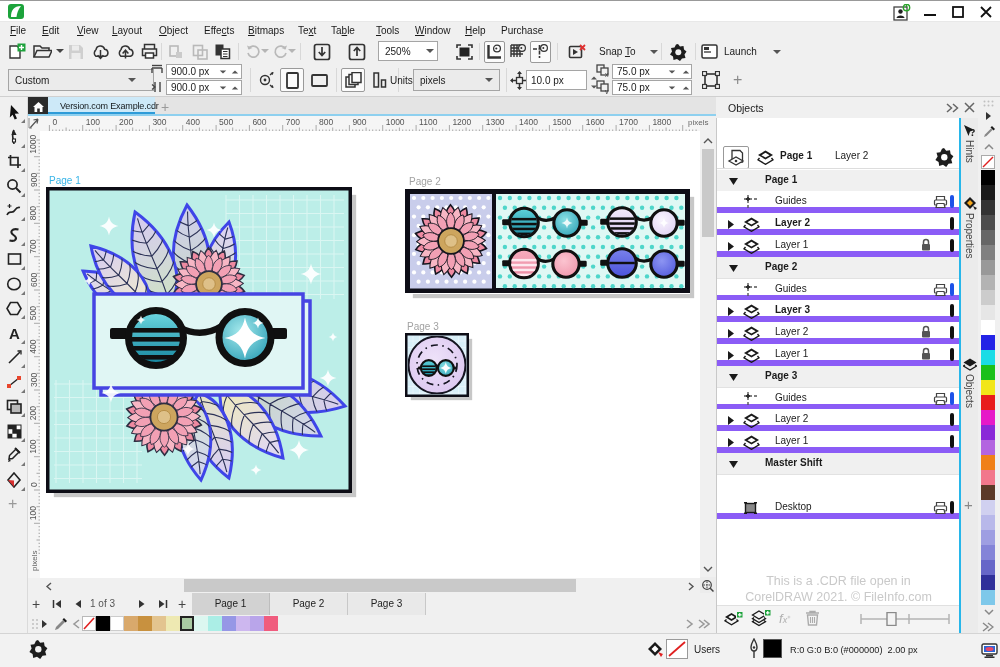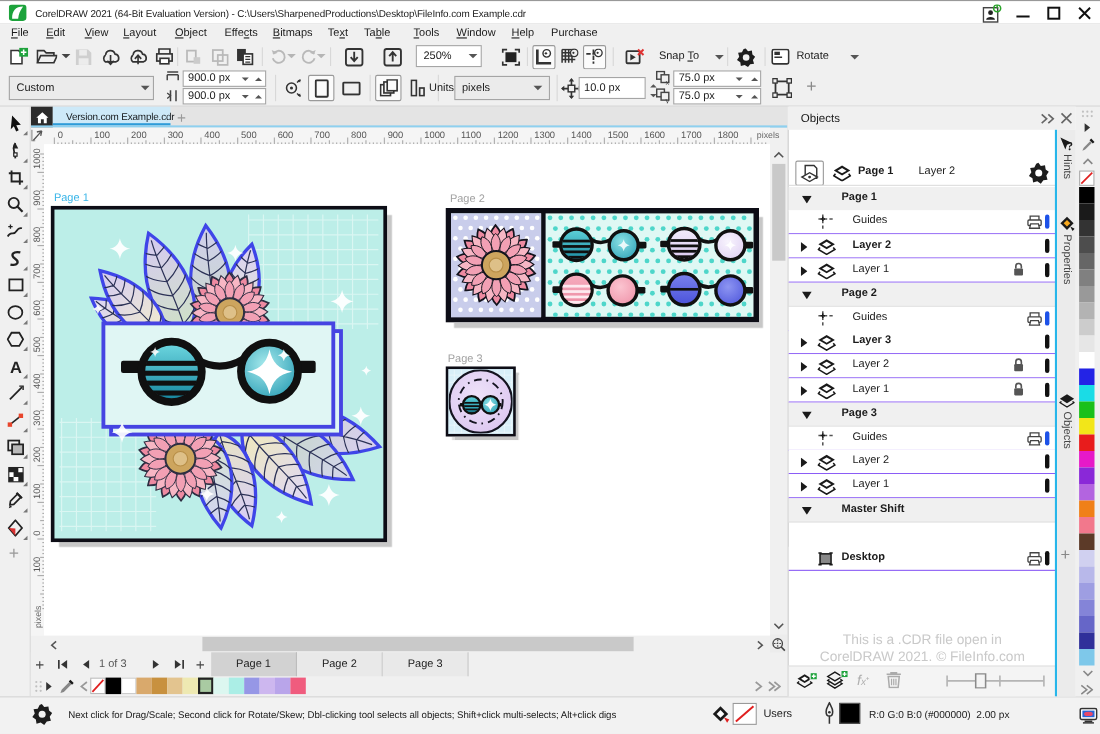--- a/index.html
+++ b/index.html
@@ -30,35 +30,34 @@
 #rpal{left:978px;top:97px;width:22px;height:536px;background:#f0f0f0}
 .sep{position:absolute;top:3px;width:1px;height:17px;background:#d8d8d8}
 .vtxt{writing-mode:vertical-lr;font-size:10px;color:#444}
 .ibtn{position:absolute;display:flex;align-items:center;justify-content:center}
 .pressed{border:1px solid #9a9a9a;background:#fbfbfb;border-radius:2px}
 .combo{position:absolute;background:#ebebeb;border:1px solid #a5a5a5;font-size:10px;color:#1a1a1a;display:flex;align-items:center;padding-left:6px}
 .caret{width:0;height:0;border-left:4px solid transparent;border-right:4px solid transparent;border-top:4px solid #555;position:absolute}
 .spin{position:absolute;background:#fff;border:1px solid #a5a5a5;font-size:10px;display:flex;align-items:center;padding-left:4px}
 .tool{position:absolute;left:2px;width:24px;height:24px;display:flex;align-items:center;justify-content:center}
 .fly{position:absolute;right:1px;bottom:1px;width:0;height:0;border-left:4px solid transparent;border-bottom:4px solid #777}
-.trow{position:absolute;left:0;width:243px;height:22px;background:#fff;border-bottom:1px solid #8b5cf6;font-size:10px}
+.trow{position:absolute;left:0;width:243px;height:22px;background:#fff;border-bottom:6px solid #8b5cf6;font-size:10px}
 .thead{background:#f0f0f0;font-weight:bold;border-bottom:1px solid #e2e2e2}
 .bar{position:absolute;right:6px;top:4px;width:4px;height:13px;border-radius:2px}
 .arrR{width:0;height:0;border-top:4px solid transparent;border-bottom:4px solid transparent;border-left:5px solid #222;position:absolute}
 .sw{position:absolute;width:14px;height:15px}
 </style></head>
 <body>
 
 <div class="abs" id="titlebar">
   <svg class="abs" style="left:8px;top:3px" width="17" height="16" viewBox="0 0 17 16">
     <rect x="0" y="0" width="16" height="15" rx="3" fill="#1ca33b"></rect>
     <path d="M3 13 C3 6 6 2 13 2 C10 6 9 9 8.5 13 Z" fill="#fff"></path>
     <path d="M8 15 L10 13 L12 15 Z" fill="#1ca33b"></path>
   </svg>
-  <span class="abs" style="left:32px;top:6px;font-size:9px;letter-spacing:-0.1px">CorelDRAW 2021 (64-Bit Evaluation Version) - C:\Users\SharpenedProductions\Desktop\FileInfo.com Example.cdr</span>
   <svg class="abs" style="left:893px;top:3px" width="18" height="17" viewBox="0 0 18 17">
     <rect x="1" y="3" width="13" height="13" fill="none" stroke="#444" stroke-width="1.3"></rect>
     <circle cx="7.5" cy="7.5" r="2.2" fill="#222"></circle>
     <path d="M3.5 14 C3.5 10.5 11.5 10.5 11.5 14 Z" fill="#222"></path>
     <circle cx="13.5" cy="3.5" r="3.2" fill="none" stroke="#2aa52a" stroke-width="1.4"></circle>
     <line x1="13.5" y1="0.5" x2="13.5" y2="3.5" stroke="#2aa52a" stroke-width="1.4"></line>
   </svg>
   <svg class="abs" style="left:923px;top:5px" width="14" height="12" viewBox="0 0 14 12">
       <line x1="1" y1="9" x2="13" y2="9" stroke="#111" stroke-width="2"></line>
     </svg>
@@ -194,26 +193,26 @@
   <svg class="abs" style="left:668px;top:2px" width="20" height="20" viewBox="0 0 20 20">
     <path d="M10 2 L12 4.5 L15.5 4 L16 7.5 L18.5 9.5 L16.5 12.5 L17.5 16 L14 16.5 L12 19 L9 17 L5.5 18 L5 14.5 L2 12.5 L4 9.5 L3 6 L6.5 5.5 L8 2.5 Z" fill="#1d1d1d"></path>
     <circle cx="10.3" cy="10.3" r="3" fill="#f0f0f0"></circle>
   </svg>
   <div class="sep" style="left:695px"></div>
   <svg class="abs" style="left:701px;top:4px" width="17" height="15" viewBox="0 0 17 15">
     <rect x="1" y="1" width="15" height="13" rx="1.5" fill="#fff" stroke="#333" stroke-width="1.5"></rect>
       <rect x="3" y="3" width="5" height="3" fill="#333"></rect>
       <path d="M3 8 h7" stroke="#333" stroke-width="1.3"></path>
   </svg>
-  <span class="abs" style="left:724px;top:6px;font-size:10px">Rotate</span>
+  <span class="abs" style="left:724px;top:6px;font-size:10px">Launch</span>
   <div class="caret" style="left:773px;top:10px"></div>
 </div>
 
 <div class="abs" id="propbar">
-  <div class="combo" style="left:8px;top:6px;width:132px;height:22px">Custom</div>
+  <div class="combo" style="left:8px;top:6px;width:146px;height:22px">Custom</div>
   <div class="caret" style="left:128px;top:15px"></div>
   <svg class="abs" style="left:151px;top:1px" width="12" height="11" viewBox="0 0 12 11">
       <path d="M1 4 H11 M1 4 V9 M11 4 V9" stroke="#444" stroke-width="1.4" fill="none"></path>
       <path d="M1 1.5 H11" stroke="#444" stroke-width="1.4"></path>
     </svg>
   <svg class="abs" style="left:151px;top:18px" width="12" height="12" viewBox="0 0 12 12">
       <path d="M4 1 V11 M9 1 V11" stroke="#444" stroke-width="1.4"></path>
       <path d="M1 3.5 L4 6 L1 8.5" fill="none" stroke="#444" stroke-width="1.2"></path>
     </svg>
   <div class="spin" style="left:166px;top:1px;width:76px;height:15px">900.0 px</div>
@@ -1619,21 +1618,20 @@
   <svg class="abs" style="left:670px;top:4px" width="12" height="10" viewBox="0 0 12 10">
       <path d="M1 1 L6 5 L1 9 M6 1 L11 5 L6 9" fill="none" stroke="#999" stroke-width="1.6"></path>
     </svg>
 </div>
 
 <div class="abs" id="statusbar">
   <svg class="abs" style="left:27px;top:4px" width="22" height="22" viewBox="0 0 22 22">
     <path d="M11 2 L13.2 4.8 L17 4.2 L17.6 8 L20.4 10.2 L18.2 13.5 L19.3 17.3 L15.5 17.8 L13.2 21 L10 18.8 L6.2 19.9 L5.6 16.1 L2.4 13.9 L4.6 10.6 L3.5 6.8 L7.3 6.3 L9 2.8 Z" fill="#1d1d1d"></path>
     <circle cx="11.3" cy="11.3" r="3.2" fill="#f2f2f2"></circle>
   </svg>
-  <span class="abs" style="left:62px;top:11px;font-size:8.8px;letter-spacing:-0.05px;color:#1a1a1a">Next click for Drag/Scale; Second click for Rotate/Skew; Dbl-clicking tool selects all objects; Shift+click multi-selects; Alt+click digs</span>
   <svg class="abs" style="left:646px;top:6px" width="18" height="18" viewBox="0 0 18 18">
     <path d="M9 2 L16 9 L9 16 L2 9 Z" fill="#1a1a1a"></path>
     <path d="M9 5.5 L12.5 9 L9 12.5 L5.5 9 Z" fill="#fff"></path>
     <path d="M12 12 L17 14 L15 17 Z" fill="#e02020"></path>
   </svg>
   <div class="abs" style="left:666px;top:5px;width:22px;height:20px;background:#fff;border:1px solid #9a9a9a">
     <svg width="20" height="18" viewBox="0 0 20 18">
         <line x1="2" y1="16" x2="18" y2="2" stroke="#e02020" stroke-width="1.8"></line>
       </svg>
   </div>
@@ -1824,21 +1822,21 @@
       <svg class="abs" style="left:12px;top:8px" width="9" height="7" viewBox="0 0 9 7">
         <path d="M0 0 H9 L4.5 7 Z" fill="#1a1a1a"></path>
       </svg>
       <span class="abs" style="left:48px;top:4px">Master Shift</span>
     </div>
     <div class="trow" style="top:399.5px">
       <svg class="abs" style="left:26px;top:4px" width="15" height="14" viewBox="0 0 15 14">
         <rect x="2.5" y="2.5" width="10" height="9" fill="#888" stroke="#1a1a1a" stroke-width="1.4"></rect>
         <path d="M1 1 h3 v1.5 h-3 Z M11 1 h3 v1.5 h-3 Z M1 11.5 h3 v1.5 h-3 Z M11 11.5 h3 v1.5 h-3 Z" fill="#1a1a1a"></path>
       </svg>
-      <span class="abs" style="left:48px;top:4px;font-weight:bold">Desktop</span>
+      <span class="abs" style="left:58px;top:4px;font-weight:normal">Desktop</span>
       <svg class="abs" style="left:216px;top:4px;opacity:1" width="15" height="14" viewBox="0 0 15 14">
         <path d="M3.5 5 V1.5 H11.5 V5" fill="none" stroke="#444" stroke-width="1.2"></path>
         <rect x="1.5" y="5" width="12" height="5" rx="1" fill="none" stroke="#444" stroke-width="1.2"></rect>
         <path d="M4 8.5 H11 L12 12.5 H3 Z" fill="#fff" stroke="#444" stroke-width="1.2"></path>
       </svg>
       <div class="bar" style="background:#111"></div>
     </div>
     <div class="abs" style="left:0;top:476px;width:243px;text-align:center;color:#c9c9c9;font-size:12.5px;line-height:16px">This is a .CDR file open in<br>CorelDRAW 2021. © FileInfo.com</div>
     <div class="abs" style="left:0;top:508px;width:243px;height:28px;background:#f4f4f4;border-top:1px solid #e0e0e0"></div>
     <svg class="abs" style="left:7px;top:514px" width="19" height="16" viewBox="0 0 19 16">

